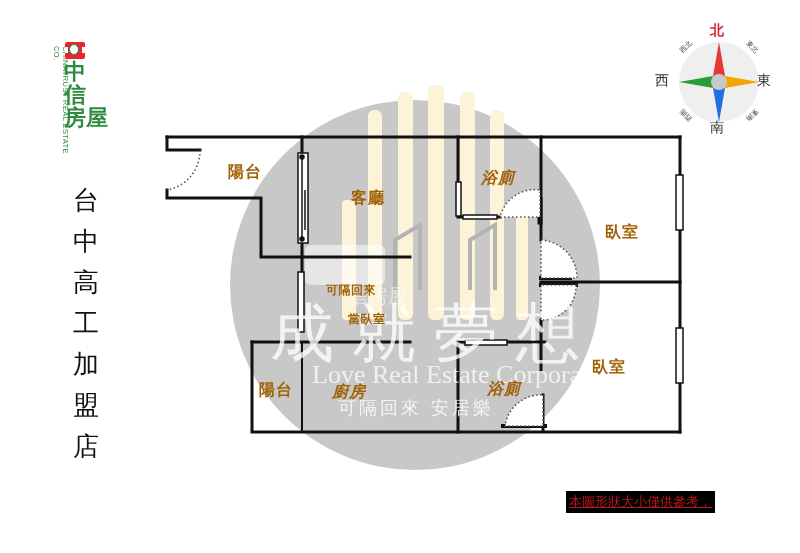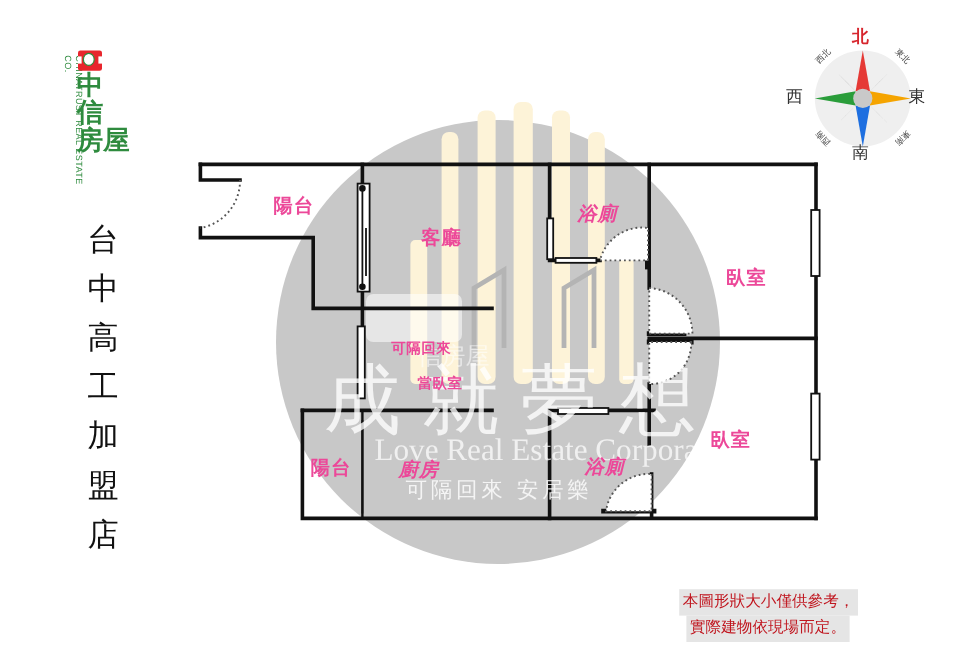--- a/index.html
+++ b/index.html
@@ -22,26 +22,26 @@
     .compass .s { left: 57px; top: 97px; font-size: 14px; }
     .compass .e { left: 104px; top: 50px; font-size: 14px; }
     .compass .w { left: 2px; top: 50px; font-size: 14px; }
     .compass .sm { font-size: 7px; position: absolute; color: #444; font-family: "DejaVu Serif", serif; }
 
     .watermark-title { left: 270px; top: 290px; font-family: "DejaVu Serif", serif; font-size: 64px; color: rgba(255,255,255,0.78); letter-spacing: 18px; white-space: nowrap; }
     .watermark-en { left: 264px; top: 360px; font-family: "Liberation Serif", serif; font-size: 26px; color: rgba(255,255,255,0.72); white-space: nowrap; margin-left: 48px; }
     .watermark-slogan { left: 338px; top: 396px; font-family: "DejaVu Sans", sans-serif; font-size: 18px; color: rgba(255,255,255,0.8); letter-spacing: 3px; white-space: nowrap; }
     .watermark-brand { left: 330px; top: 283px; font-family: "DejaVu Sans", sans-serif; font-size: 20px; color: rgba(255,255,255,0.55); white-space: nowrap; margin-left: 18px; }
 
-    .room { position: absolute; font-family: "DejaVu Sans", sans-serif; font-weight: bold; color: #ec4899; font-size: 16px; white-space: nowrap; letter-spacing: 1px; }
+    .room { position: absolute; font-family: "DejaVu Sans", sans-serif; font-weight: bold; color: #a16207; font-size: 16px; white-space: nowrap; letter-spacing: 1px; }
     .room.small { font-size: 12px; letter-spacing: 0.5px; font-family: Liberation Mono, monospace; }
     .room.italic { font-style: italic; text-align: right; }
 
     .disclaimer { left: 566px; top: 491px; font-family: "DejaVu Serif", serif; font-size: 13px; color: #c0161f; line-height: 22px; }
-    .disclaimer span { display: block; background: #e5e5e5; padding: 0 3px; width: fit-content; }
+    .disclaimer span { display: block; background: #000000; padding: 0 3px; width: fit-content; text-decoration: underline; }
     .disclaimer .l2 { margin-left: 6px; }
   </style>
 </head>
 <body>
 
 <div class="abs logo-block">
   <div class="logo-side">CHINATRUST REAL ESTATE CO.</div>
   <div class="logo-mark">
     <div class="notch-l"></div>
       <div class="notch-r"></div>
@@ -175,14 +175,13 @@
 <div class="room" style="left:605px;top:222px">臥室</div>
 <div class="room small" style="left:326px;top:282px">可隔回來</div>
 <div class="room small" style="left:348px;top:311px">當臥室</div>
 <div class="room" style="left:592px;top:357px">臥室</div>
 <div class="room" style="left:259px;top:380px">陽台</div>
 <div class="room italic" style="left:332px;top:382px">廚房</div>
 <div class="room italic" style="left:487px;top:379px">浴廁</div>
 
 <div class="abs disclaimer">
   <span>本圖形狀大小僅供參考，</span>
-  <span class="l2">實際建物依現場而定。</span>
 </div>
 
 </body></html>

